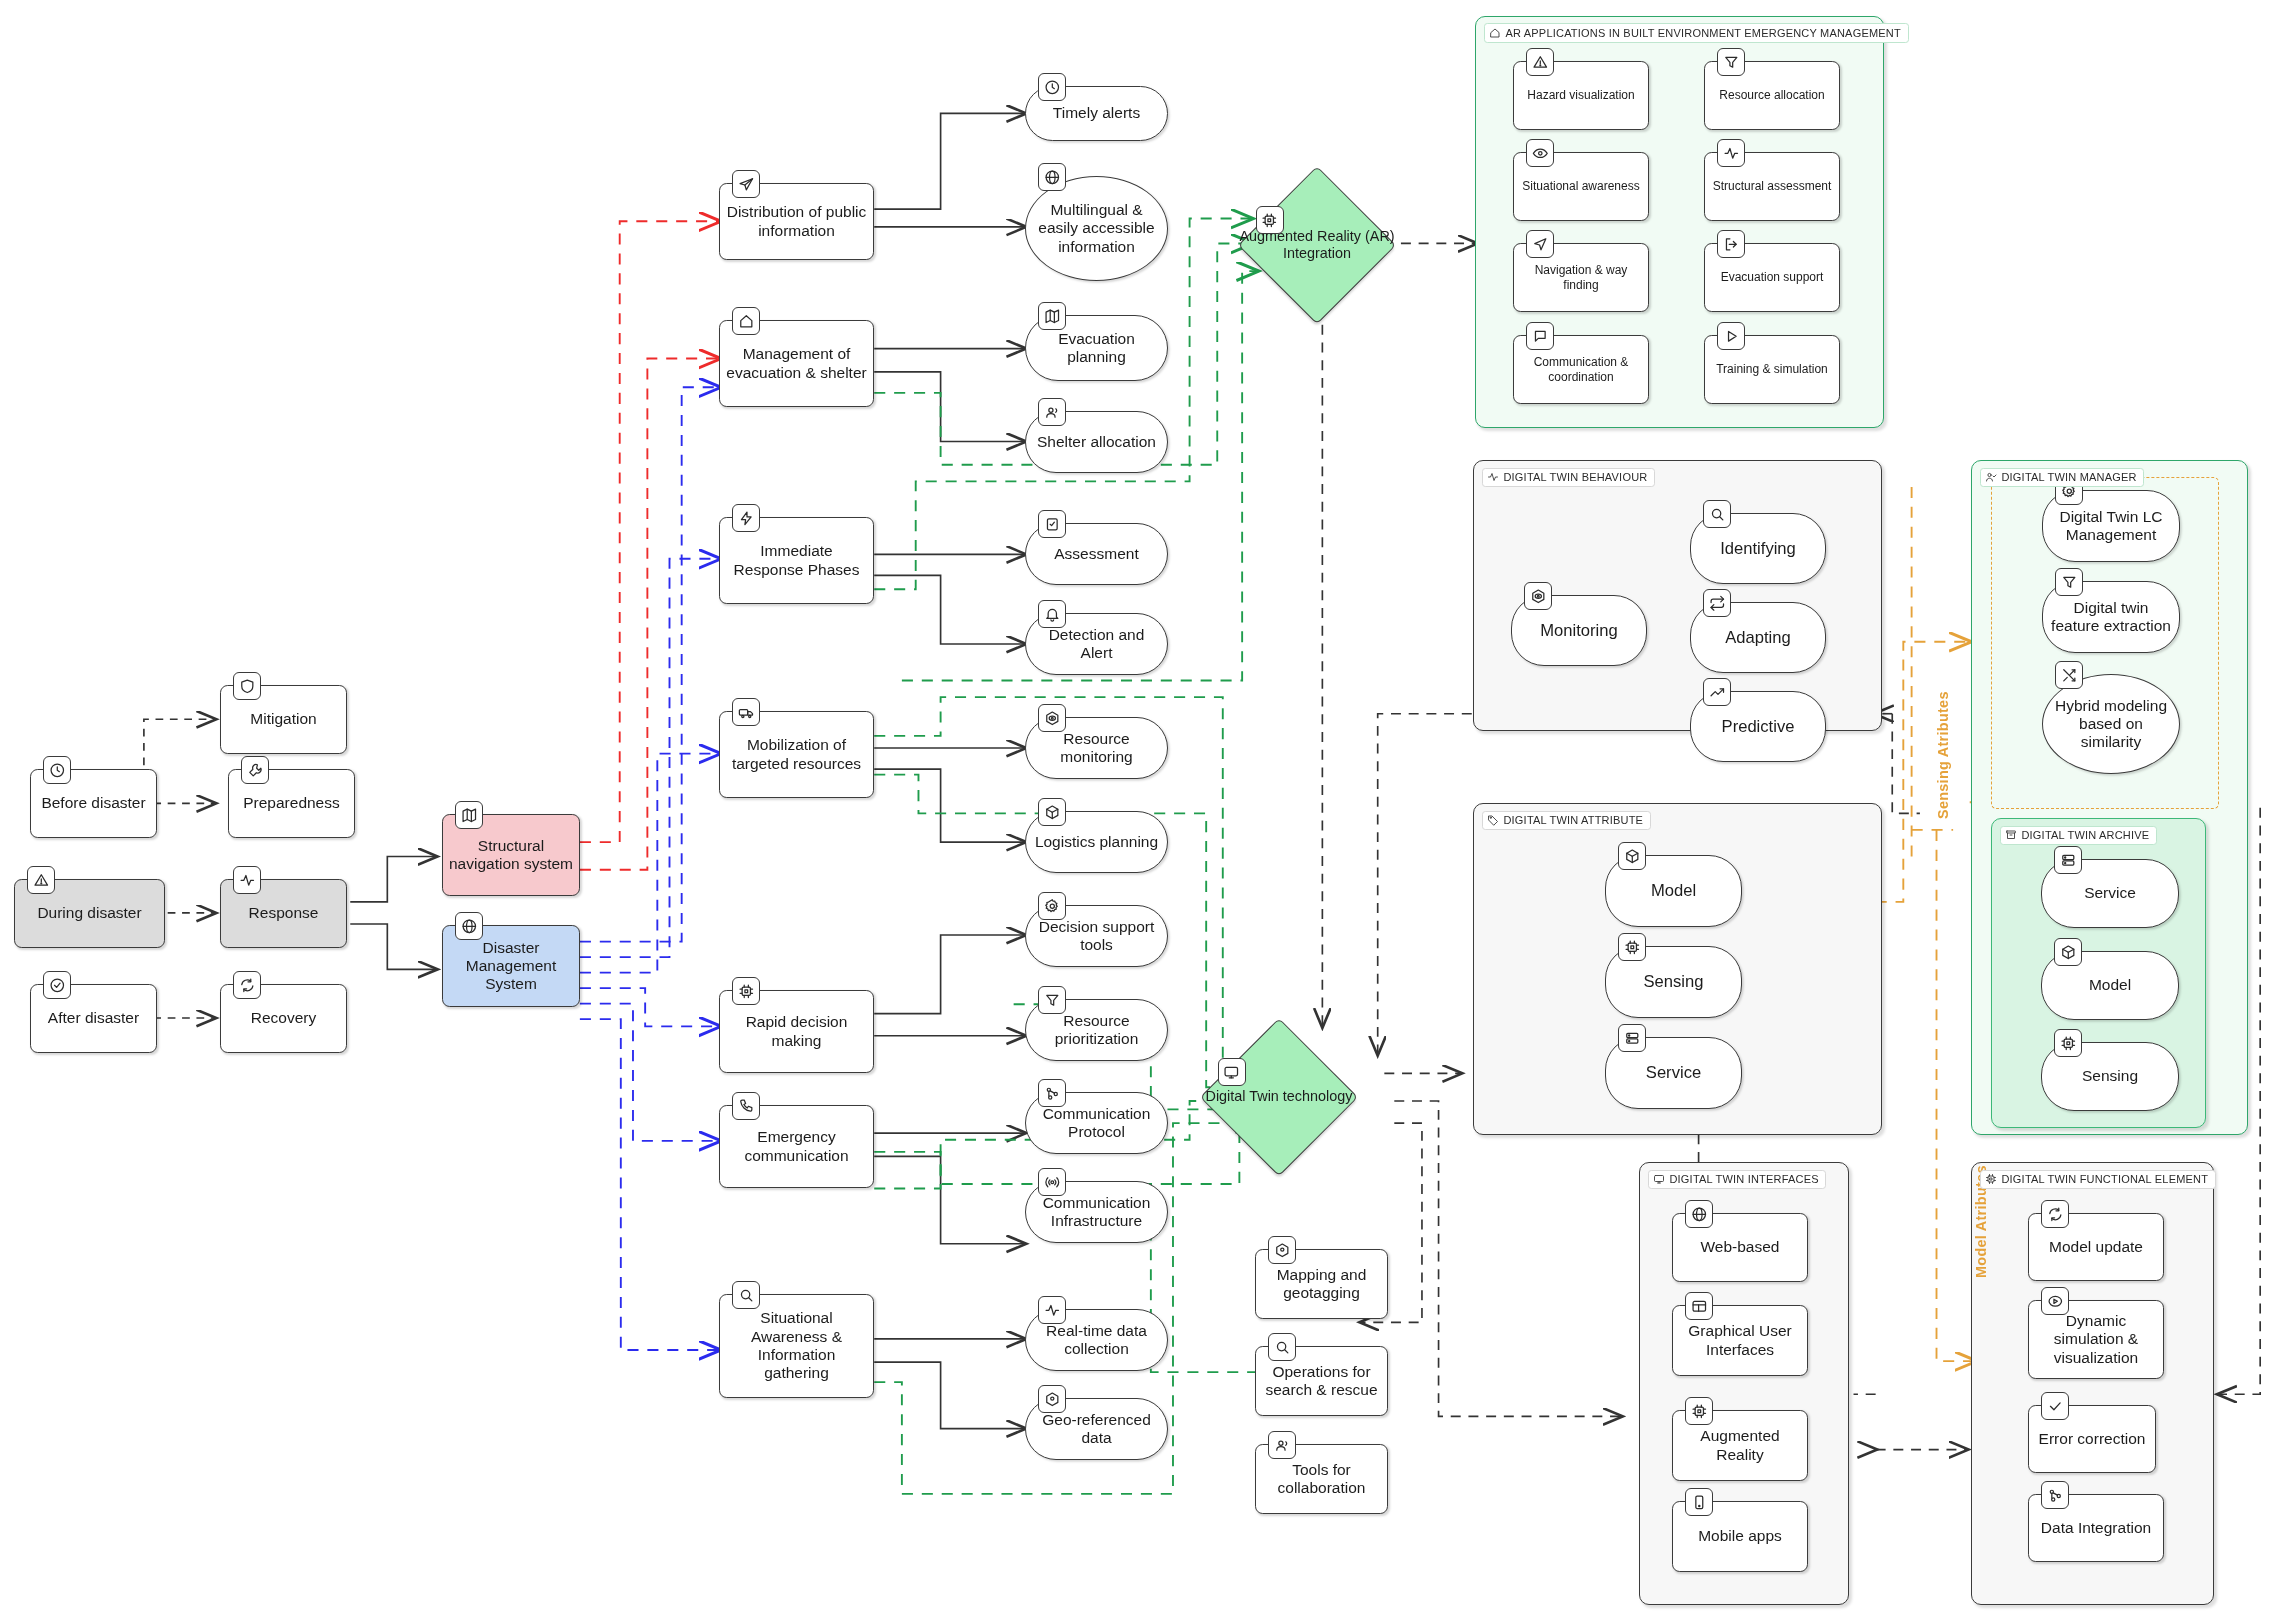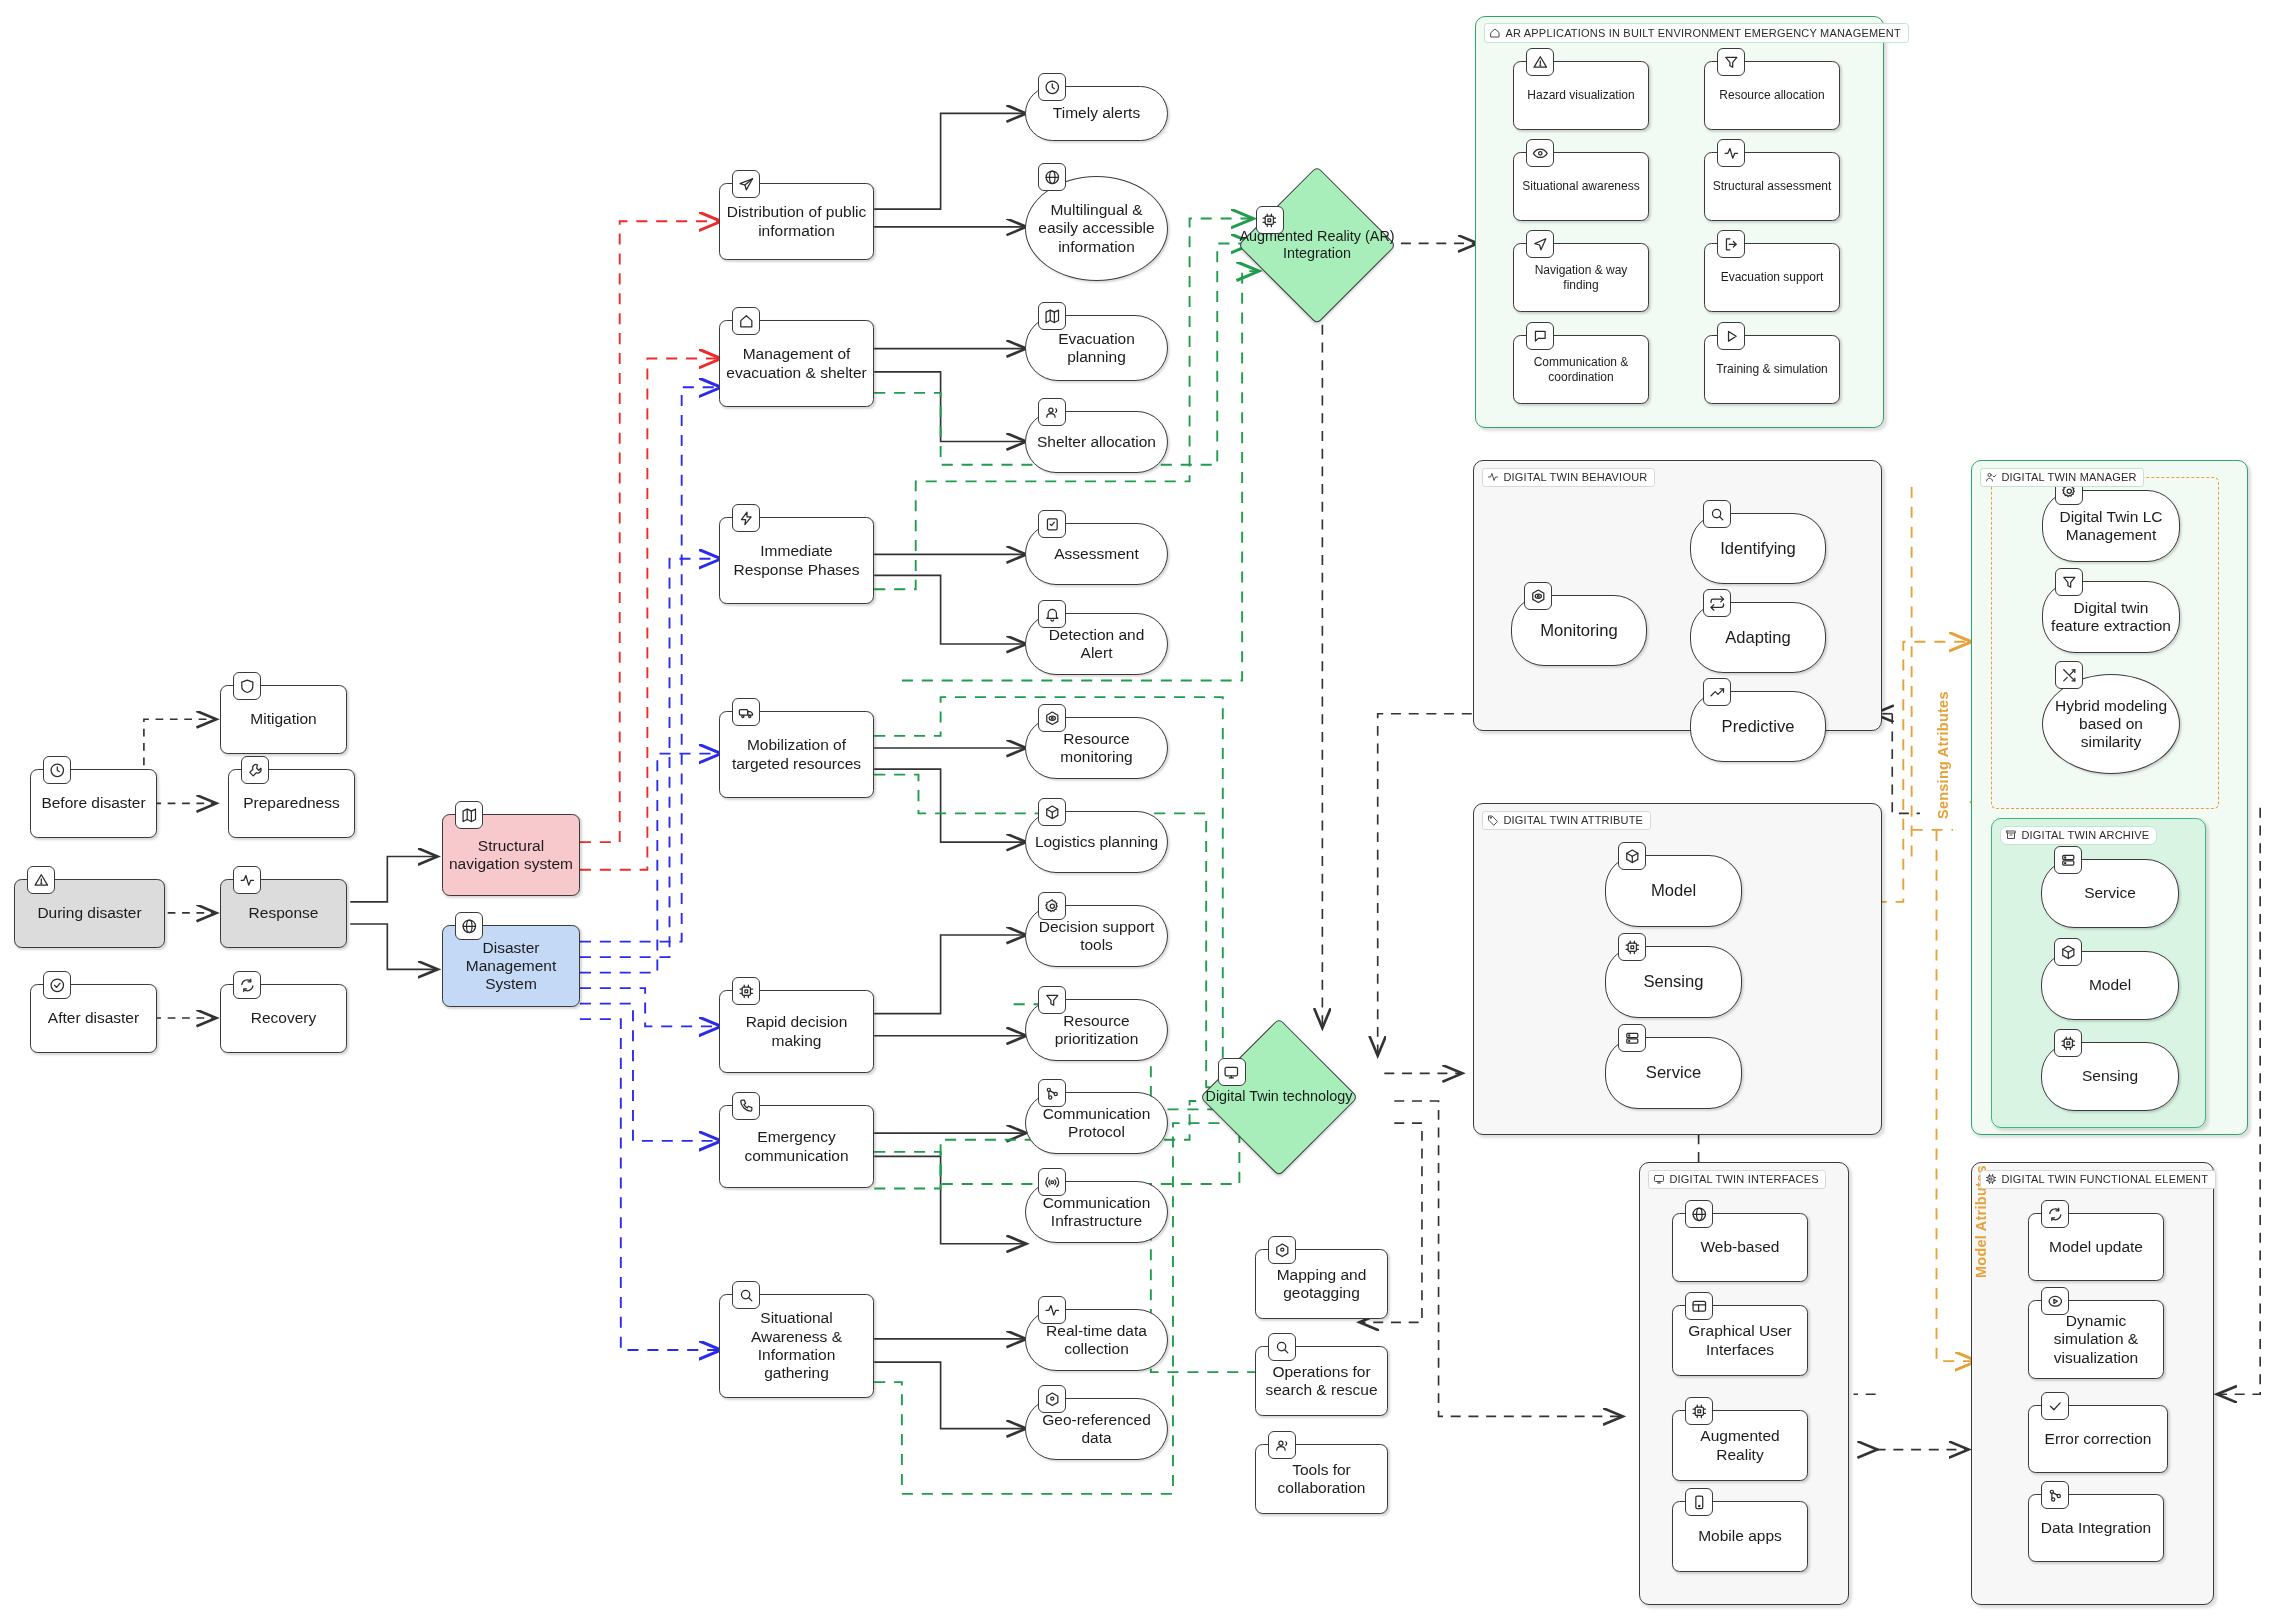--- a/index.html
+++ b/index.html
@@ -63,21 +63,21 @@
     border:0.9px solid #d8d8d8;
     border-radius:3.3px;
     padding:2.8px 6.6px 2.8px 4.4px;
     font-size:11px; letter-spacing:0.2px;
     color:#2b2b2b;
     display:flex; align-items:center; gap:4.4px;
     white-space:nowrap;
     z-index:6;
   }
   .group.green  > .group-title { border-color:#bfe6cf; }
-  .group.green2 > .group-title { border-color:#bfe6cf;border-radius:7px; }
+  .group.green2 > .group-title { border-color:#bfe6cf; }
   .group.orange > .group-title { border-color:#f0d9a8; }
   .group-title svg { width:12px; height:12px; stroke:#3b3b3b; fill:none; stroke-width:1.8; stroke-linecap:round; stroke-linejoin:round;}
 
   
   .diamond-wrap { position:absolute; }
   .diamond {
     position:absolute; left:0; top:0;
     width:100%; height:100%;
   }
   .diamond .shape {
@@ -954,21 +954,21 @@
   </div>
   <div class="node rect fs28" style="left:2028px; top:1300px; width:136px; height:79px;">
     <div class="badge">
         <svg viewBox="0 0 24 24">
           <ellipse cx="12" cy="12" rx="9" ry="7"></ellipse>
           <polygon points="10,9 15,12 10,15"></polygon>
         </svg>
       </div>
     <span>Dynamic simulation &amp; visualization</span>
   </div>
-  <div class="node rect fs28" style="left:2028px; top:1405px; width:140px; height:68px;">
+  <div class="node rect fs28" style="left:2028px; top:1405px; width:128px; height:68px;">
     <div class="badge">
         <svg viewBox="0 0 24 24">
           <polyline points="5,12 10,17 19,7"></polyline>
         </svg>
       </div>
     <span>Error correction</span>
   </div>
   <div class="node rect fs28" style="left:2028px; top:1494px; width:136px; height:68px;">
     <div class="badge">
         <svg viewBox="0 0 24 24">

